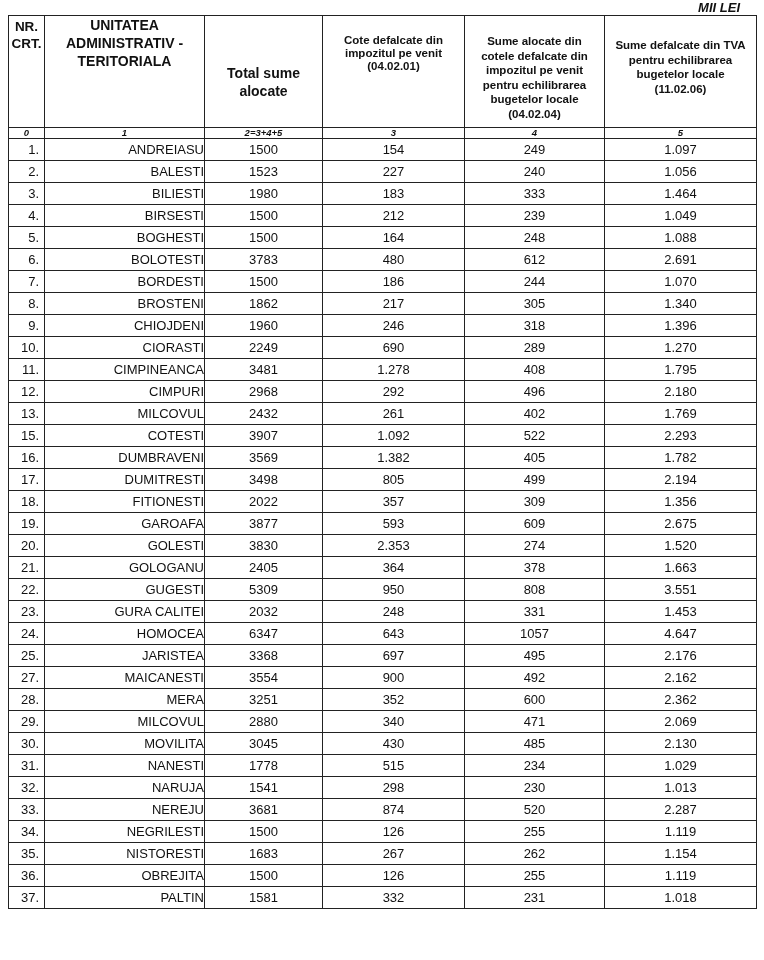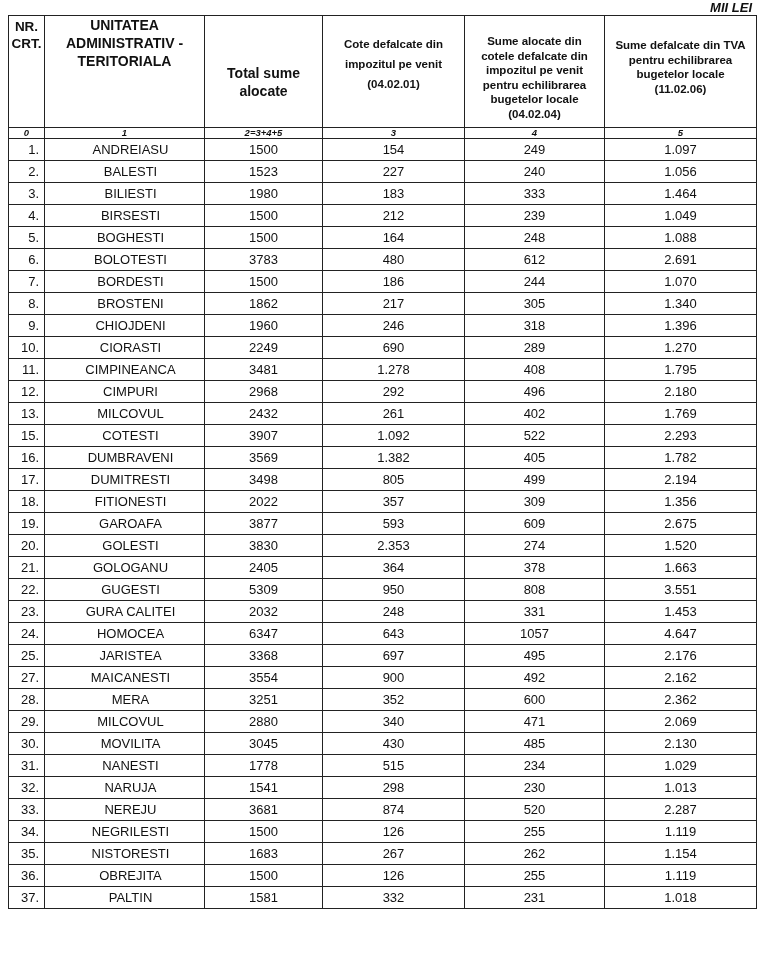--- a/index.html
+++ b/index.html
@@ -1,32 +1,32 @@
 <!DOCTYPE html>
 <html><head>
 <meta charset="utf-8">
 <style>
   html, body { margin: 0; padding: 0; background: #fff; }
   body { width: 764px; height: 960px; position: relative; overflow: hidden;
          font-family: "Liberation Sans", sans-serif; color: #111; }
-  .unit { position: absolute; right: 12px; top: 0px; font-weight: bold; font-style: italic;
+  .unit { position: absolute; right: 24px; top: 0px; font-weight: bold; font-style: italic;
           font-size: 13px; }
   table { position: absolute; left: 8px; top: 15px; border-collapse: collapse; table-layout: fixed;
           width: 748px; }
   td, th { border: 1.5px solid #222; padding: 0; }
   th { font-weight: bold; font-size: 12.5px; text-align: center; vertical-align: top;
        line-height: 15px; padding-top: 2px; }
   th.mid { vertical-align: middle; font-size: 14px; line-height: 18px; }
-  th.sm { font-size: 11.5px; line-height: 20px; padding-top: 18px; }
+  th.sm { font-size: 11.5px; line-height: 13px; padding-top: 18px; }
   tr.hdr { height: 112px; }
   tr.idx td { height: 10px; font-size: 9.5px; font-style: italic; font-weight: bold; text-align: center;
               line-height: 10px; }
   tr.row td { height: 21px; font-size: 13px; }
   td.nr { text-align: right; padding-right: 5px; }
-  td.name { text-align: center; padding-left: 12px; }
+  td.name { text-align: right; padding-left: 12px; }
   td.num { text-align: center; }
 </style>
 </head>
 <body>
 
 <div class="unit">MII LEI</div>
 
 <table>
   <colgroup>
     <col style="width:36px">

